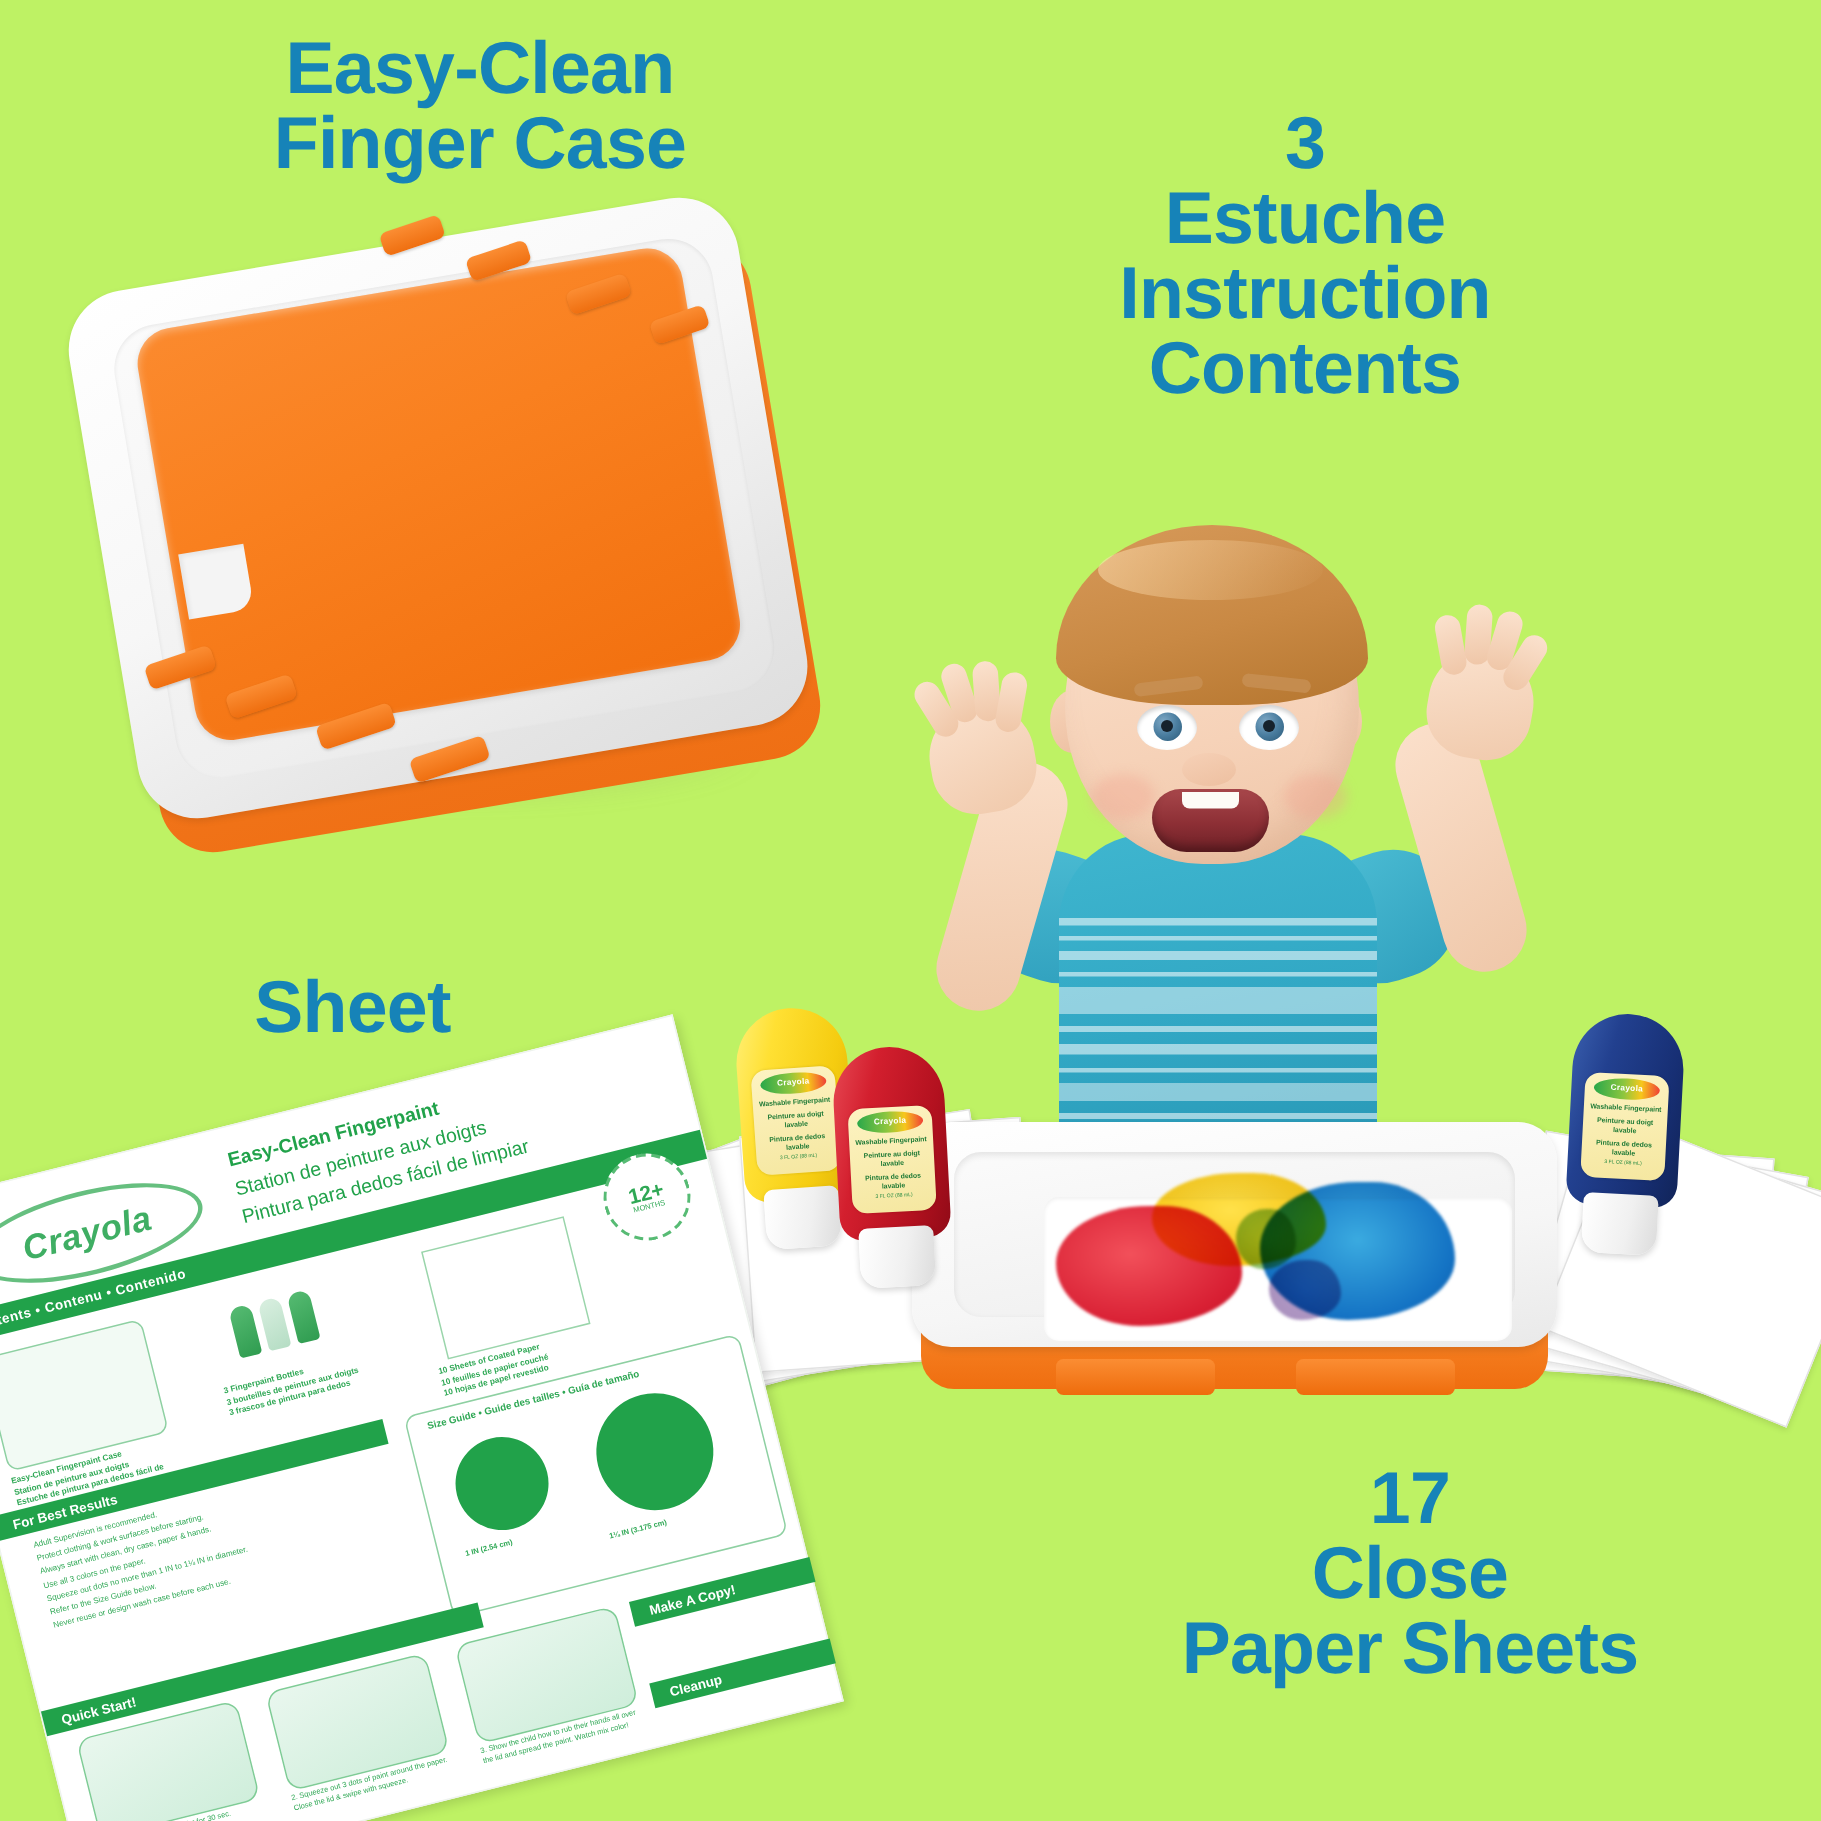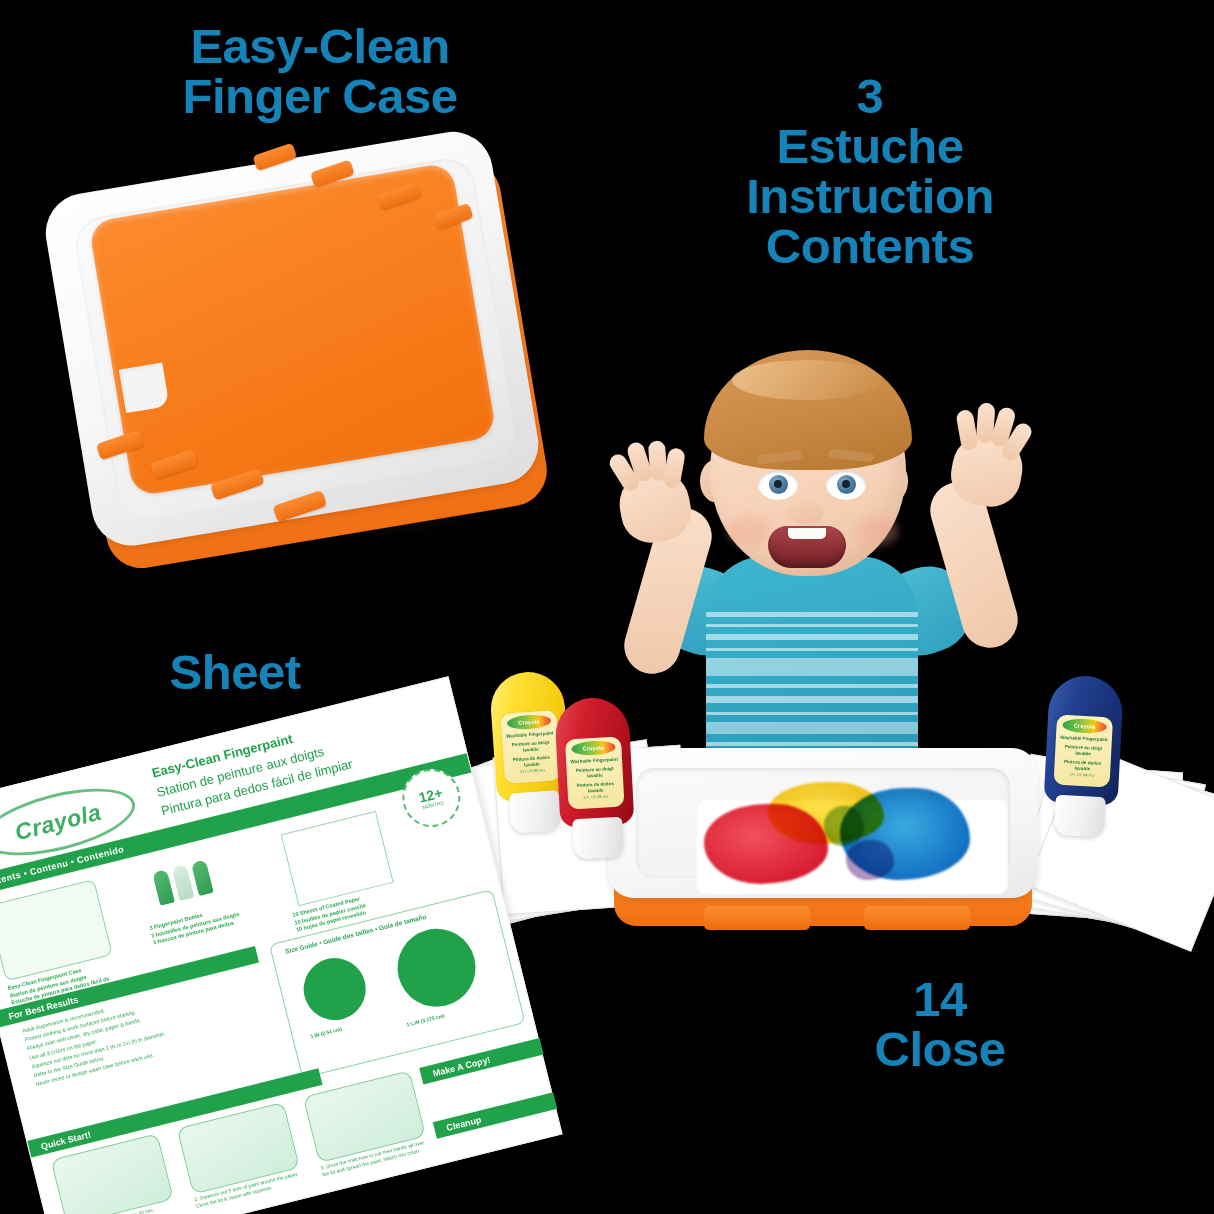--- a/index.html
+++ b/index.html
@@ -1,18 +1,18 @@
 <!DOCTYPE html>
 <html><head>
 <meta charset="utf-8">
 <style>
   html,body{margin:0;padding:0;background:#ffffff;}
   body{width:1214px;height:1214px;overflow:hidden;position:relative;
        font-family:"Liberation Sans",sans-serif;}
-  .stage{position:absolute;inset:0;background:#000000;}
+  .stage{position:absolute;inset:0;background:#bef264;}
 
   
   .callout{position:absolute;color:#1683b8;font-weight:bold;text-align:center;
            line-height:1.02;letter-spacing:-0.5px;}
   #c-case{left:60px;top:22px;width:520px;font-size:49px;}
   #c-bottles{left:660px;top:72px;width:420px;font-size:49px;}
   #c-sheet{left:35px;top:648px;width:400px;font-size:49px;}
   #c-paper{left:720px;top:975px;width:440px;font-size:49px;}
   .callout .ln{display:block;}
 
@@ -223,22 +223,23 @@
     <span class="ln">Estuche</span>
     <span class="ln">Instruction</span>
     <span class="ln">Contents</span>
   </div>
 
   <div class="callout" id="c-sheet">
     <span class="ln">Sheet</span>
   </div>
 
   <div class="callout" id="c-paper">
-    <span class="ln">14</span>
+    <span class="ln">17</span>
     <span class="ln">Close</span>
+    <span class="ln">Paper Sheets</span>
   </div>
 
   <div id="case-wrap">
     <div class="case-shadow"></div>
     <div id="case-rot">
       <div class="case-orange-base"></div>
       <div class="case-white">
         <div class="case-white-inner"></div>
       </div>
       <div class="case-lid"></div>

